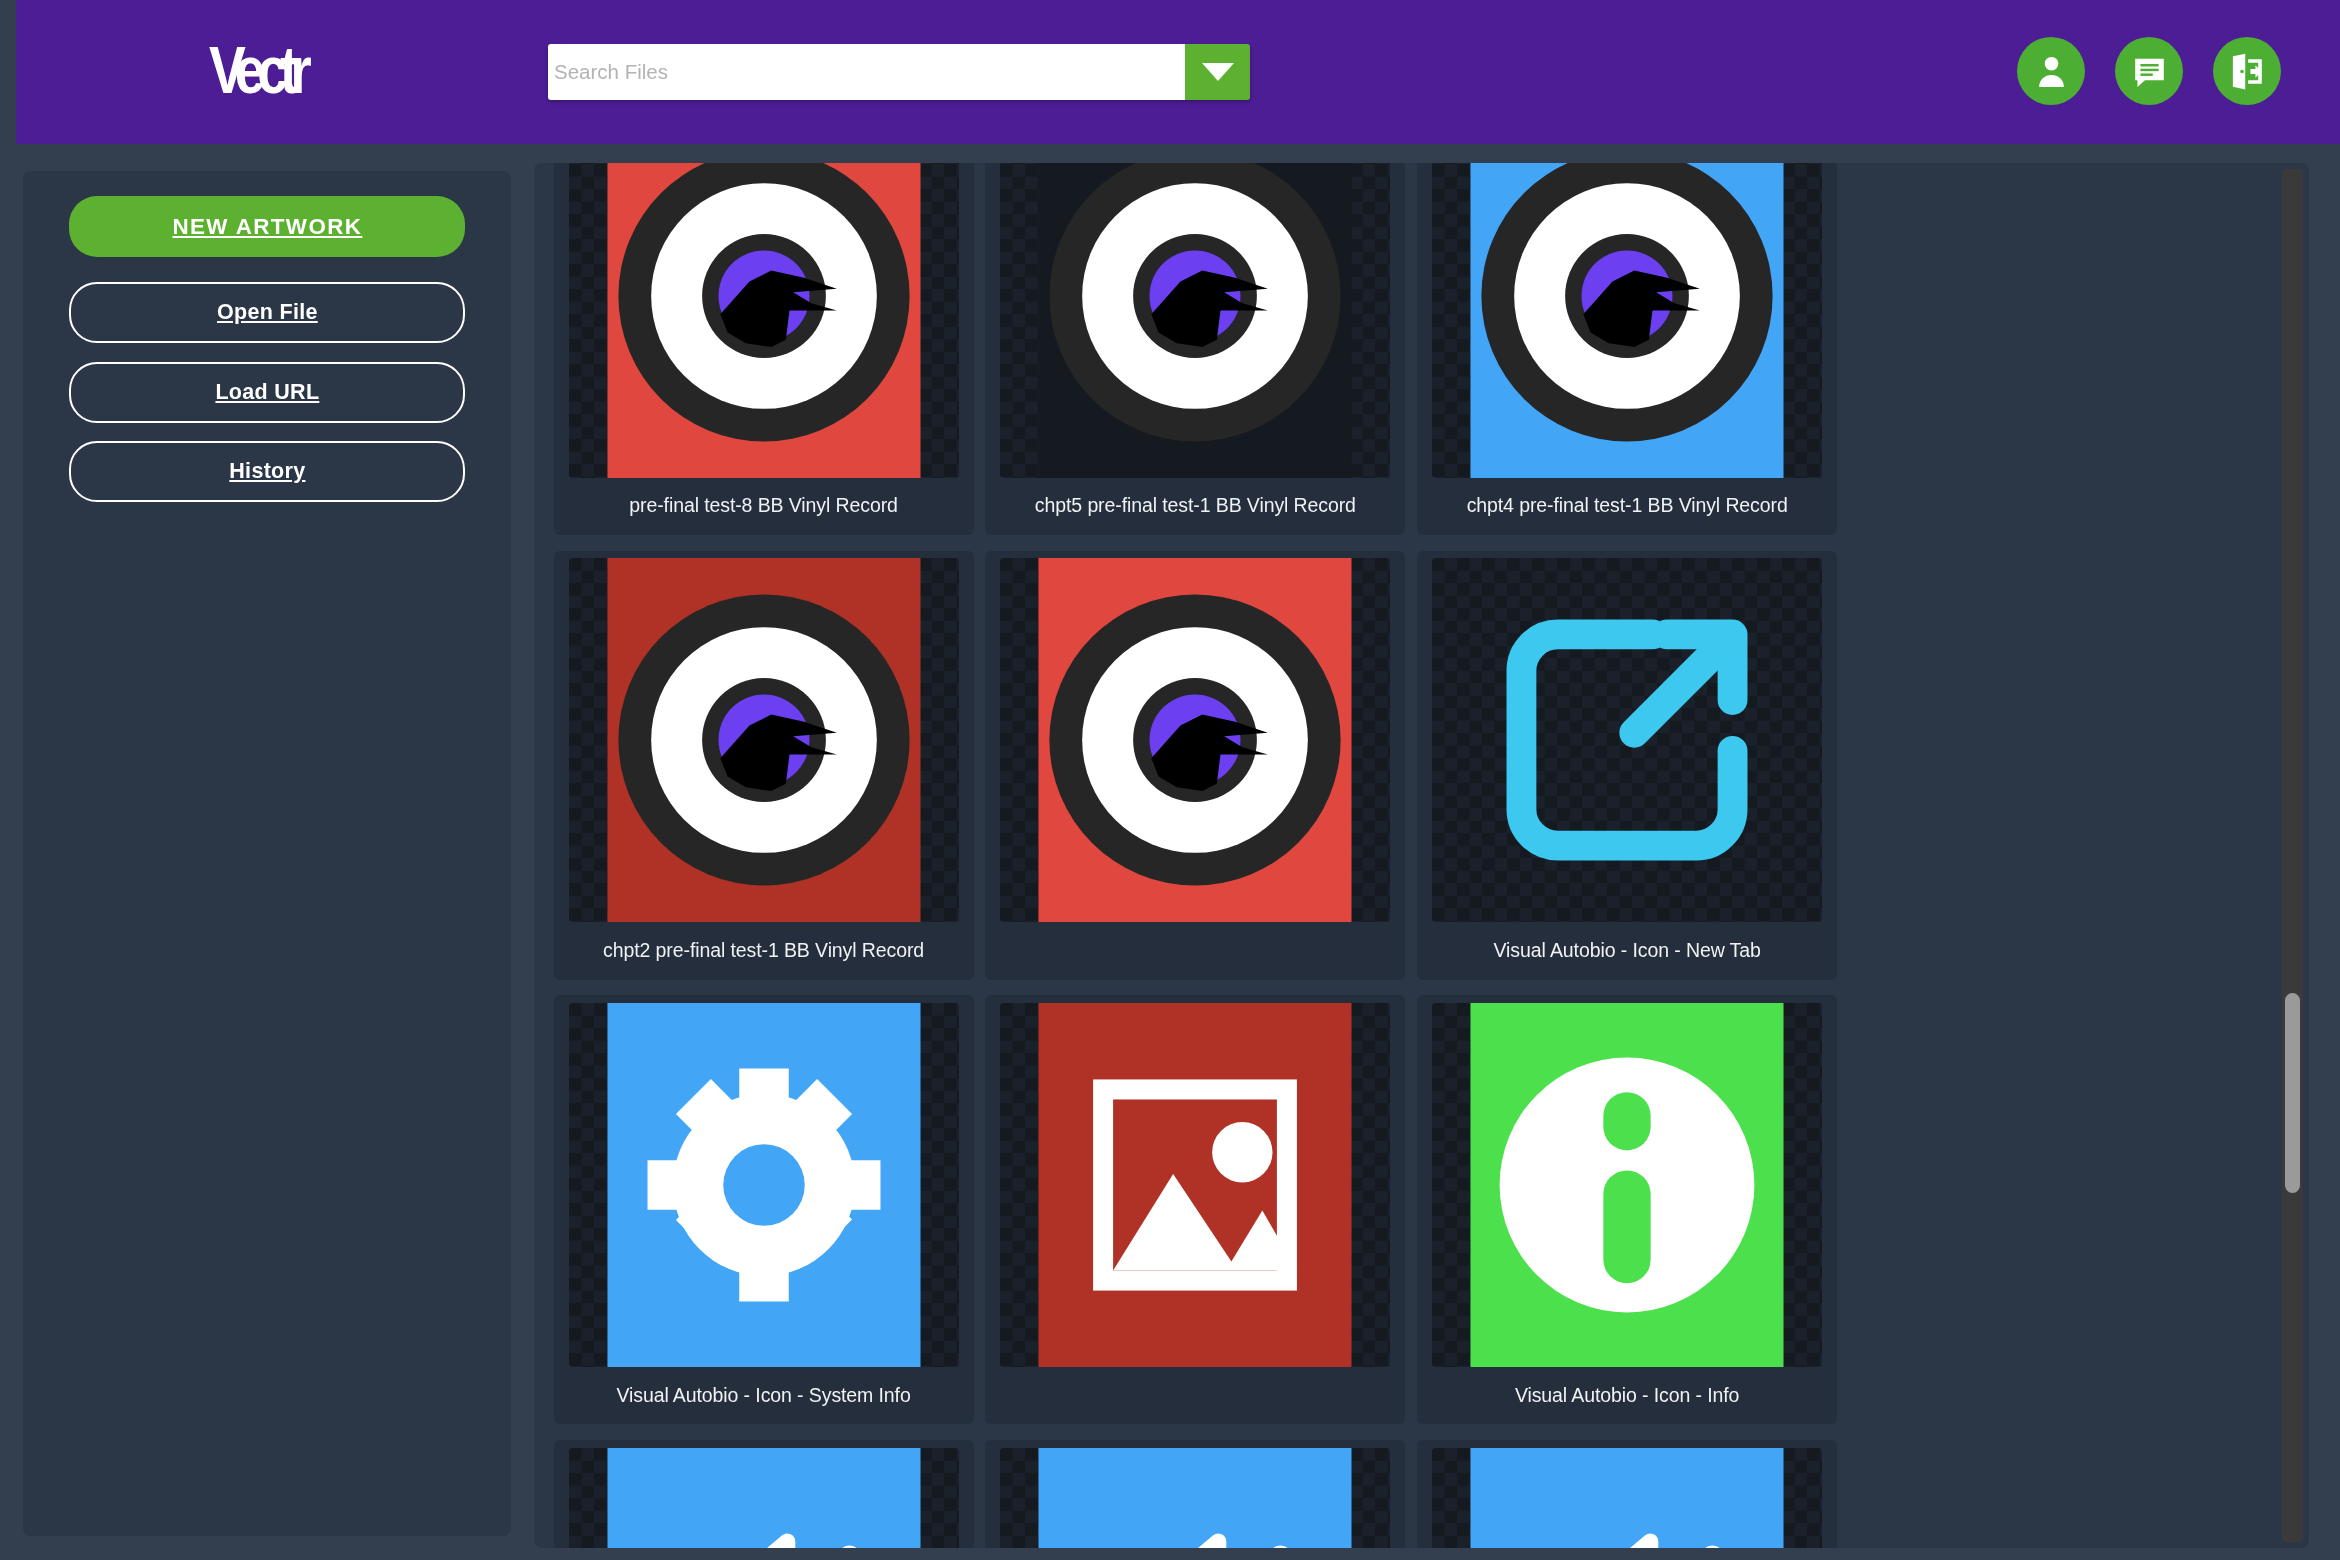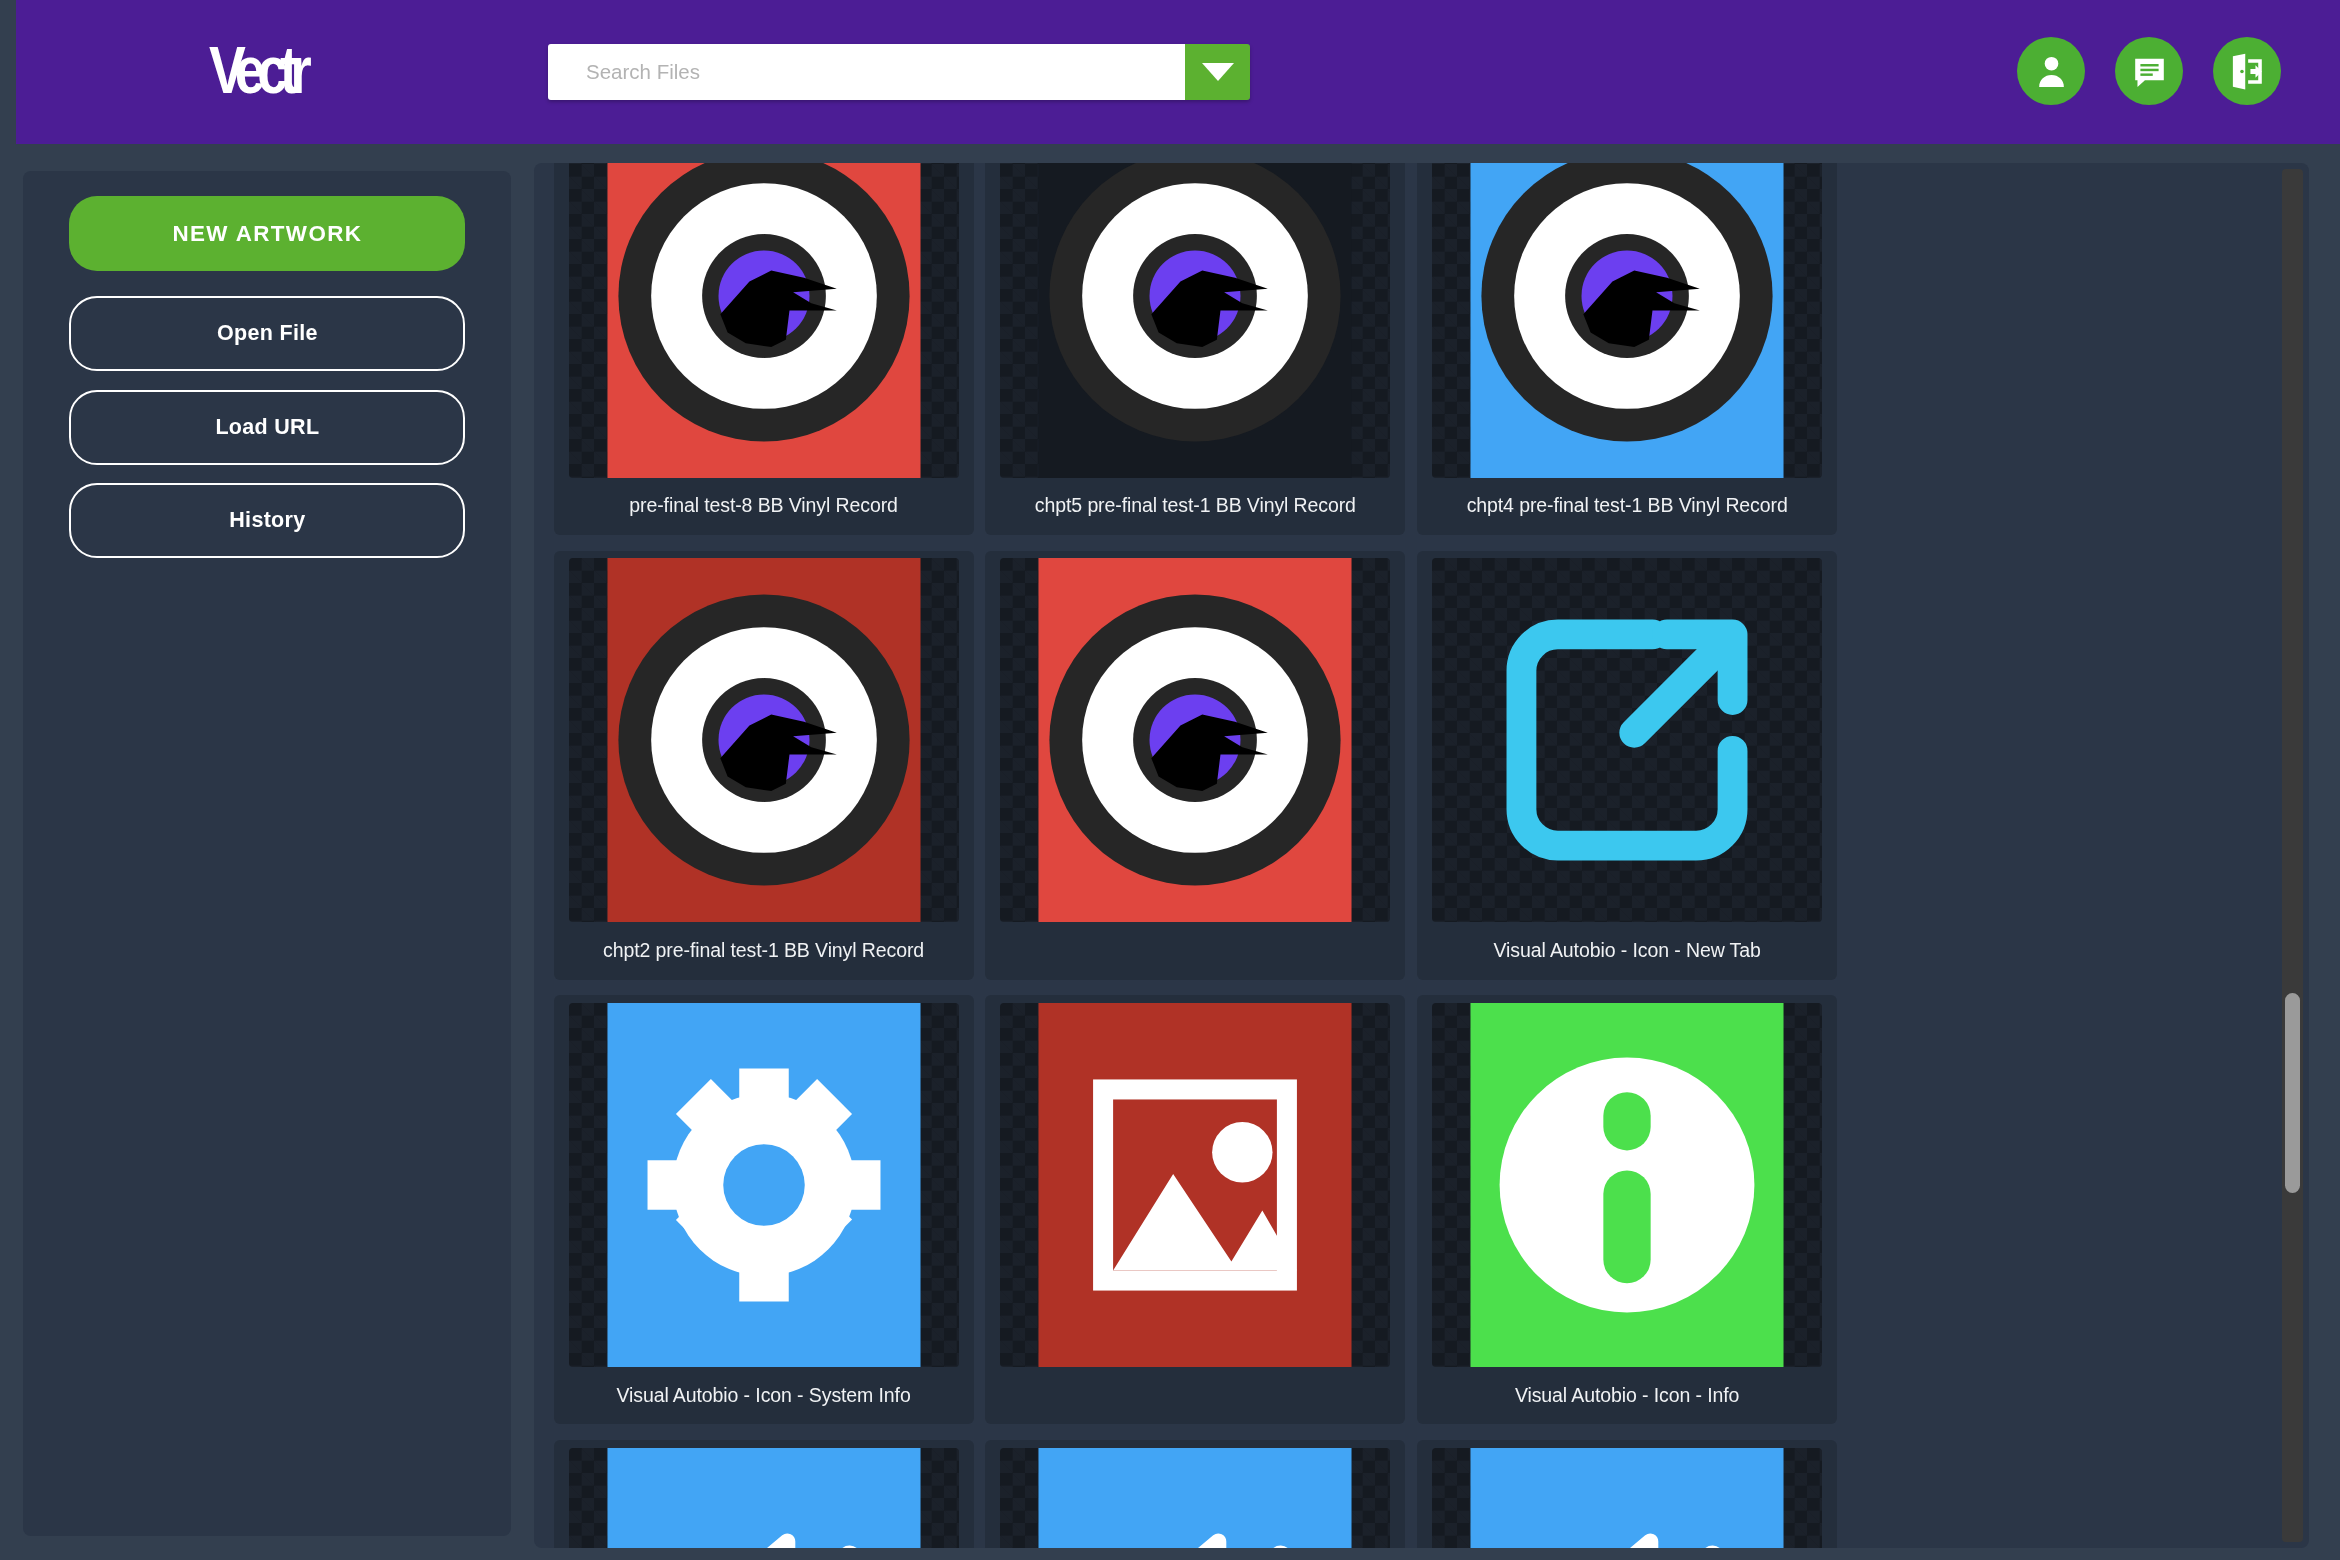--- a/index.html
+++ b/index.html
@@ -31,21 +31,21 @@
     position: absolute; left: 532px; top: 44px;
     width: 702px; height: 56px;
     display: flex;
     box-shadow: 0 2px 3.9px rgba(0,0,0,0.25);
     border-radius: 2.9px; overflow: hidden;
   }
   #searchinput {
     flex: 1; border: none; outline: none;
     background: #ffffff;
     font-size: 20.5px; color: #555;
-    padding: 0 38px;
+    padding: 0 6px;
     font-family: "Liberation Sans", sans-serif;
   }
   #searchinput::placeholder { color: #b3b3b3; }
   #searchdrop {
     width: 65px; background: #5cb130;
     display: flex; align-items: center; justify-content: center;
     cursor: pointer;
   }
   #searchdrop .caret {
     width: 0; height: 0;
@@ -67,30 +67,31 @@
 
   
   #sidebar {
     position: absolute; left: 23.4px; top: 171px;
     width: 488px; height: 1365px;
     background: #2b3647;
     border-radius: 7.8px;
     padding: 25px 46px 0 46px;
   }
   .sbbtn {
-    display: block; width: 100%; height: 75px;
+    display: block; width: 100%; height: 61px;
     border-radius: 28px;
     font-size: 21.5px; font-weight: bold;
     color: #ffffff;
     background: transparent;
     border: 2.9px solid #ffffff;
     cursor: pointer;
     margin-bottom: 18.5px;
     font-family: "Liberation Sans", sans-serif;
     letter-spacing: 0.3px;
+    text-decoration: underline;
   }
   .sbbtn.primary {
     background: #5cb130; border: none;
     letter-spacing: 1.4px; font-size: 22.4px;
     margin-bottom: 25px;
   }
 
   
   #gridpanel {
     position: absolute; left: 534px; top: 163px;

